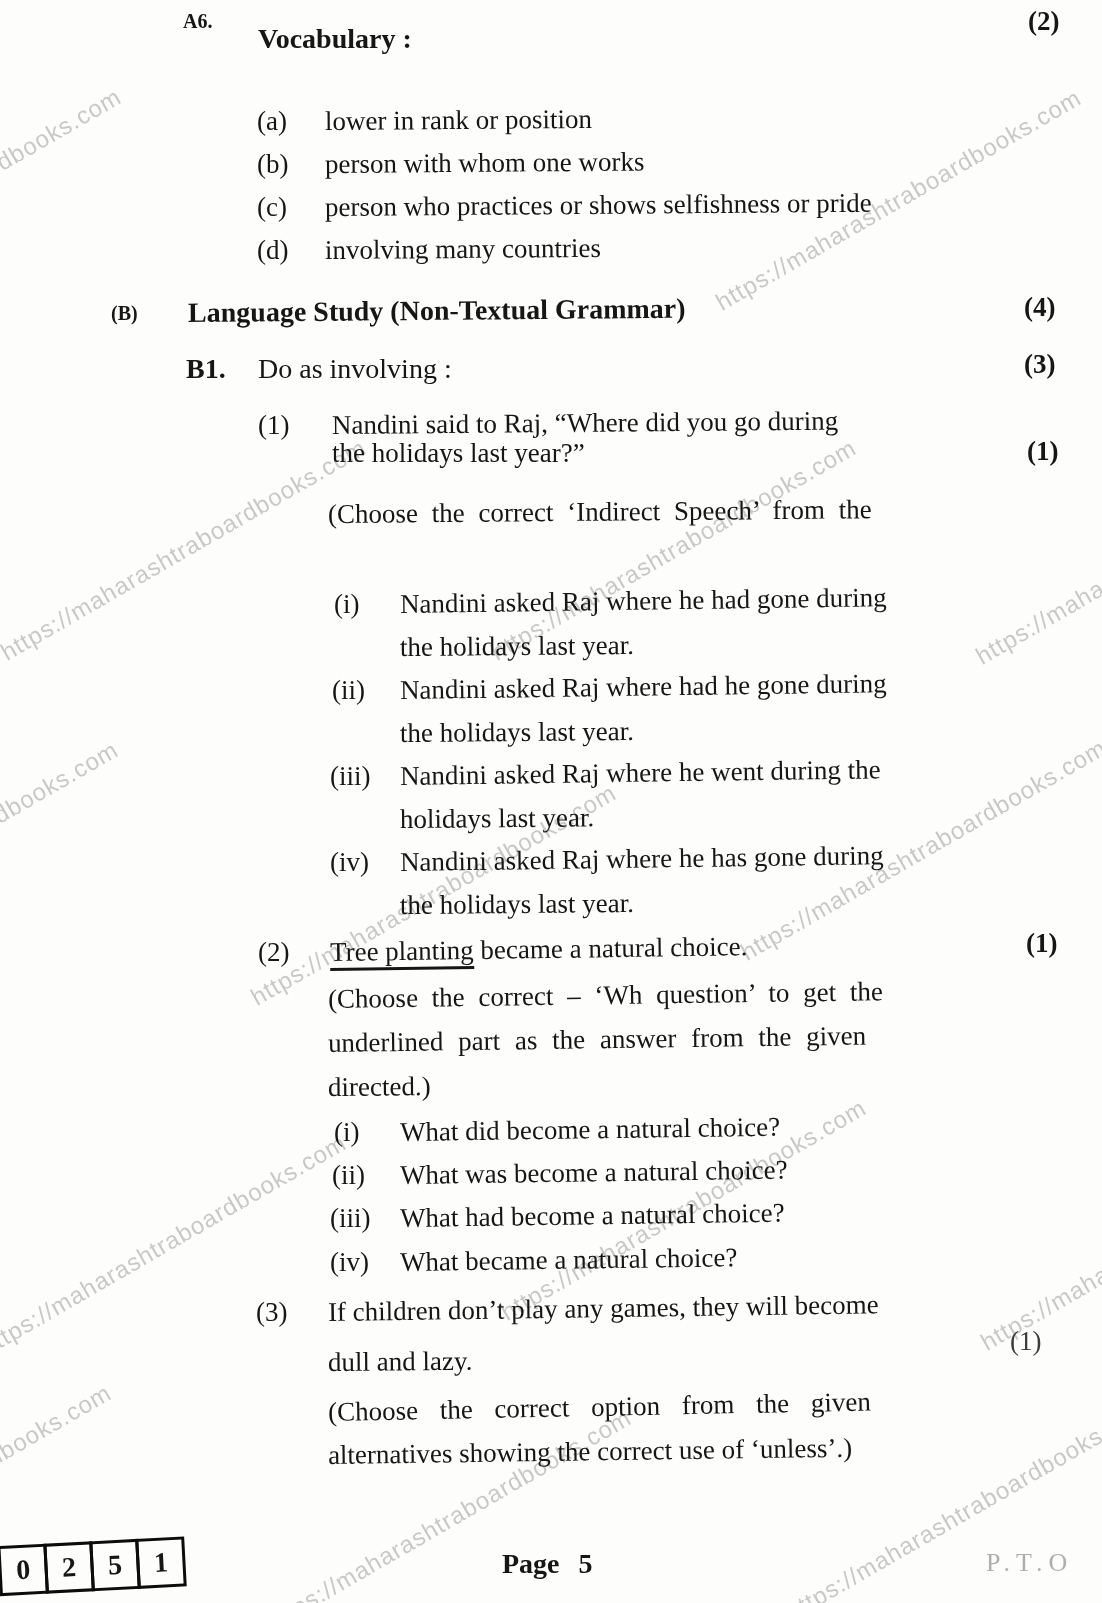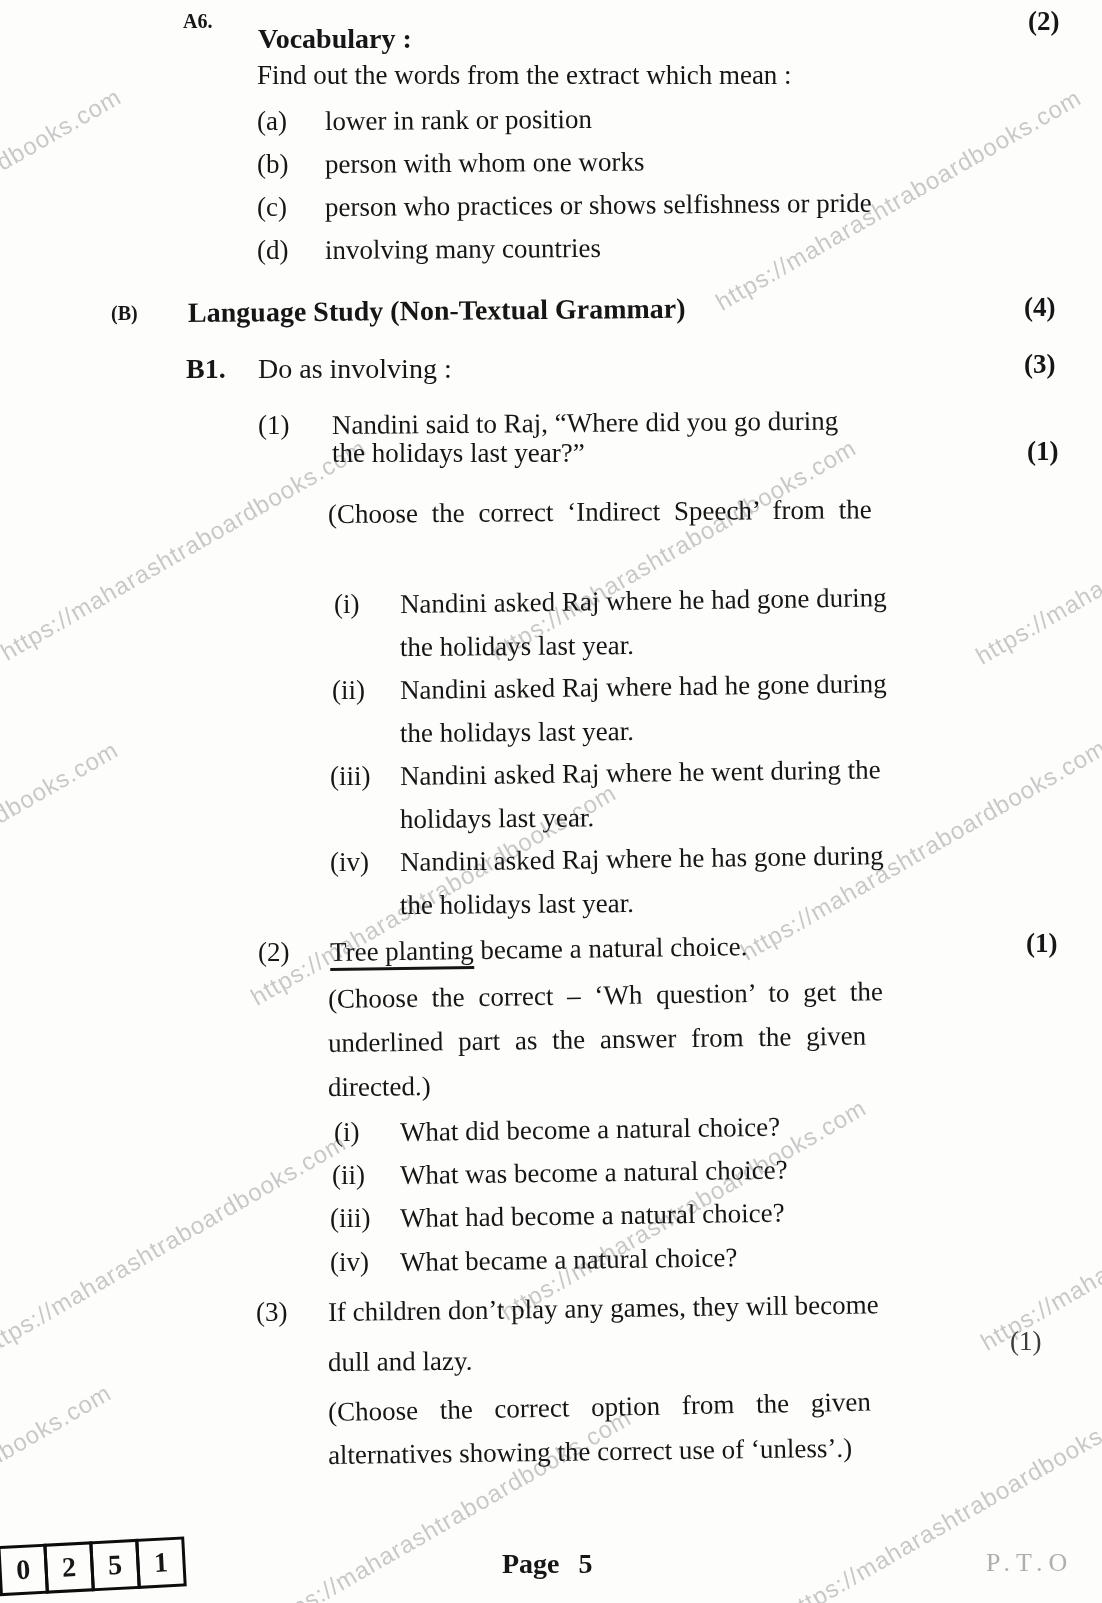--- a/index.html
+++ b/index.html
@@ -60,21 +60,20 @@
   <div class="wm" style="left:475px;top:1196px">https://maharashtraboardbooks.com</div>
   <div class="wm" style="left:955px;top:1226px">https://maharashtraboardbooks.com</div>
   <div class="wm" style="left:-280px;top:1481px">https://maharashtraboardbooks.com</div>
   <div class="wm" style="left:240px;top:1506px">https://maharashtraboardbooks.com</div>
   <div class="wm" style="left:760px;top:1496px">https://maharashtraboardbooks.com</div>
 
   <span class="t hb h30" style="left:183px;top:4px">A6.</span>
   <span class="t hb h28" style="left:258px;top:22px">Vocabulary :</span>
   <span class="mk" style="left:1028px;top:6px">(2)</span>
 
-  <span class="t" style="left:257px;top:58px">Find out the words from the extract which mean :</span>
 
   <span class="t" style="left:257px;top:104px">(a)</span>
   <span class="t r04" style="left:325px;top:104px">lower in rank or position</span>
   <span class="t" style="left:257px;top:147px">(b)</span>
   <span class="t r04" style="left:325px;top:147px">person with whom one works</span>
   <span class="t" style="left:257px;top:190px">(c)</span>
   <span class="t r04" style="left:325px;top:190px">person who practices or shows selfishness or pride</span>
   <span class="t" style="left:257px;top:233px">(d)</span>
   <span class="t r04" style="left:325px;top:233px">involving many countries</span>
 

